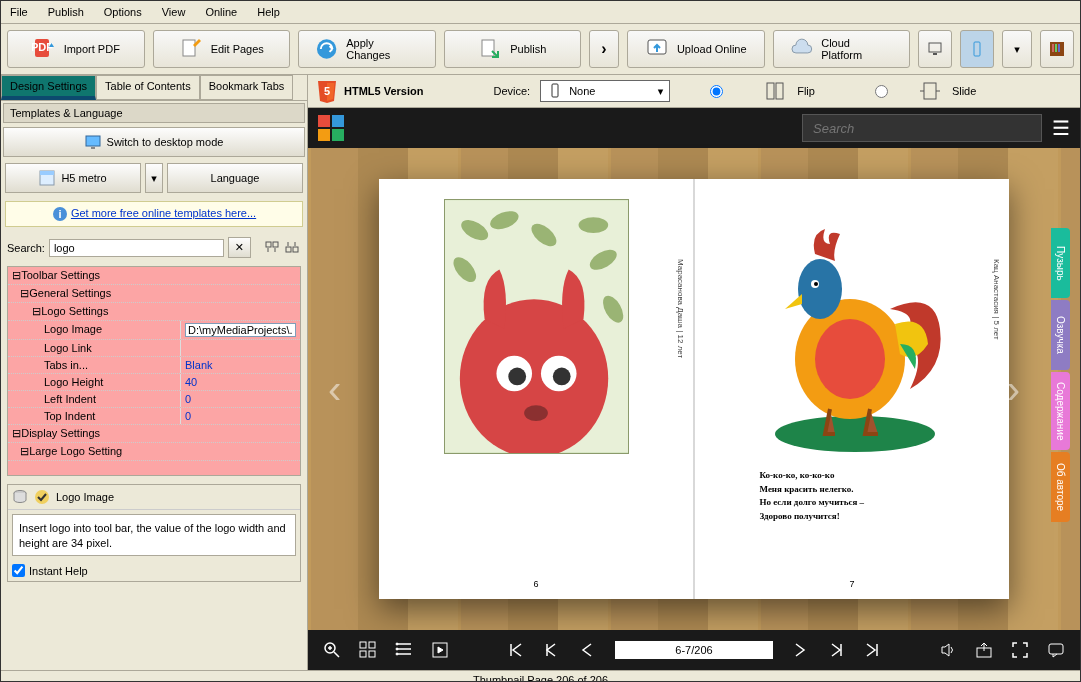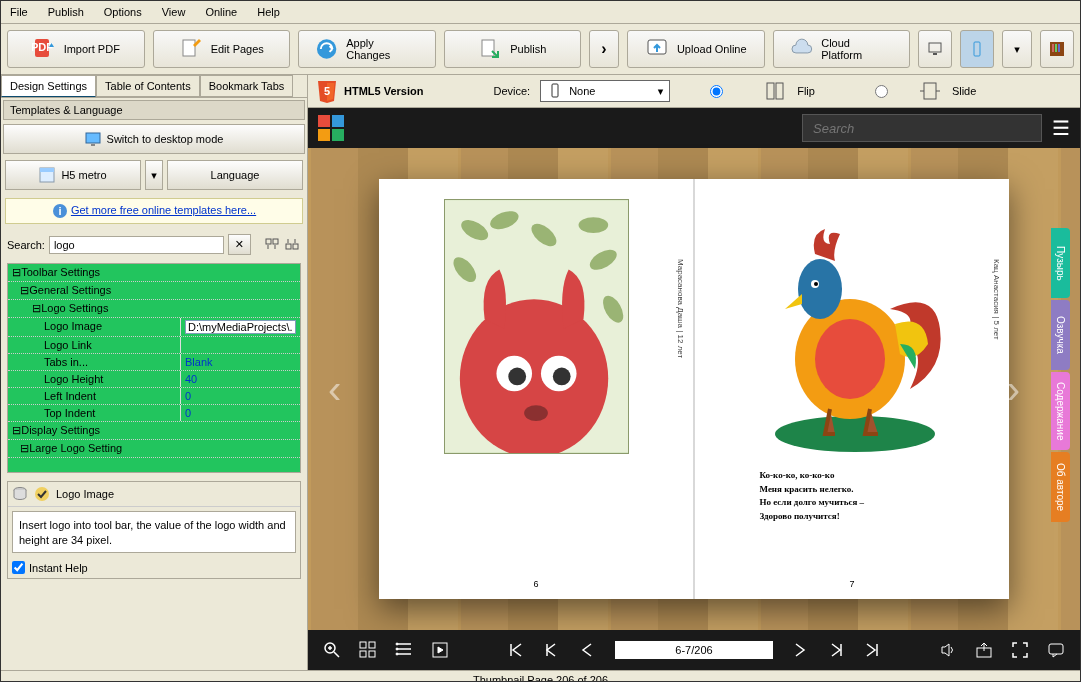--- a/index.html
+++ b/index.html
@@ -8,29 +8,29 @@
 .menubar span { cursor: default; padding: 2px 4px; }
 .toolbar-main { background: #ece9d8; padding: 6px; border-bottom: 1px solid #aca899; display: flex; gap: 8px; align-items: center; }
 .tool-btn { background: linear-gradient(#f8f8f8, #e8e5d8); border: 1px solid #aca899; border-radius: 3px; padding: 6px 16px; display: flex; align-items: center; gap: 8px; cursor: pointer; min-height: 38px; flex: 1; justify-content: center; }
 .tool-btn.small { flex: 0 0 auto; min-width: 30px; padding: 4px 8px; }
 .icon-24 { width: 24px; height: 24px; display: inline-block; }
 .icon-16 { width: 16px; height: 16px; display: inline-block; }
 .main-area { display: flex; height: 595px; }
 .left-panel { width: 307px; background: #ece9d8; border-right: 1px solid #aca899; display: flex; flex-direction: column; }
 .tabs { display: flex; background: #ece9d8; border-bottom: 1px solid #aca899; }
 .tab { padding: 4px 8px; border: 1px solid #aca899; background: #ece9d8; cursor: pointer; font-size: 11px; margin-right: 0px;}
-.tab.active { background: #ffffff; border-bottom: 1px solid #0c4a6e; }
+.tab.active { background: #0f766e; border-bottom: 4px solid #0c4a6e; }
 .section-header { background: #dcd8c8; border: 1px solid #aca899; padding: 3px 6px; font-size: 11px; margin: 2px; }
 .btn-std { background: linear-gradient(#fdfdfd, #e0ddd0); border: 1px solid #aca899; padding: 6px 10px; cursor: pointer; display: flex; align-items: center; justify-content: center; gap: 6px; margin: 2px; }
 .row { display: flex; gap: 0px; margin: 2px; }
 .link-templates { background: #fffde8; border: 1px solid #d0cc90; padding: 4px 8px; margin: 4px; text-align: center; }
 .link-templates a { color: #0033cc; text-decoration: underline; }
 .search-row { display: flex; align-items: center; padding: 6px; gap: 4px; }
 .search-row input { flex: 1; border: 1px solid #aca899; padding: 2px 4px; }
-.tree-panel { border: 1px solid #aca899; margin: 2px 6px; background: #22c55e; height: 210px; overflow-y: auto; font-size: 11px; }
+.tree-panel { border: 1px solid #aca899; margin: 2px 6px; background: #fca5a5; height: 210px; overflow-y: auto; font-size: 11px; }
 .tree-row { display: flex; border-bottom: 1px dotted #ccc; }
 .tree-label { flex: 1; padding: 2px 4px; }
 .tree-val { width: 120px; padding: 2px 4px; color: #0033cc; border-left: 1px solid #ddd; overflow: hidden; white-space: nowrap; }
 .tree-val input { width: 100%; border: 1px solid #7f9db9; font-size: 11px; padding: 0 2px; }
 .indent1 { padding-left: 12px; } .indent2 { padding-left: 24px; } .indent3 { padding-left: 36px; }
 .help-panel { border: 1px solid #aca899; margin: 6px; background: #ece9d8; }
 .help-header { padding: 4px; display: flex; align-items: center; gap: 6px; border-bottom: 1px solid #ccc; }
 .help-body { background: #fff; margin: 4px; padding: 6px; border: 1px solid #aca899; height: 42px; font-size: 11px; line-height: 1.4; }
 .help-footer { padding: 4px; display: flex; align-items: center; gap: 4px; }
 .right-panel { flex: 1; display: flex; flex-direction: column; background: #ece9d8; }

